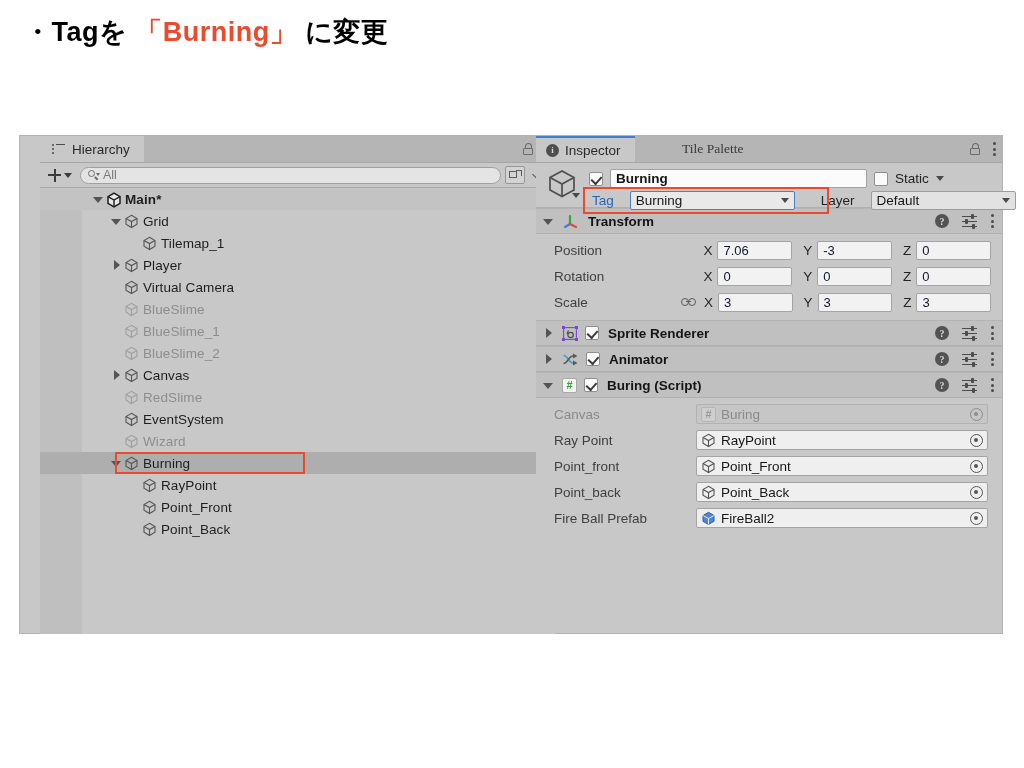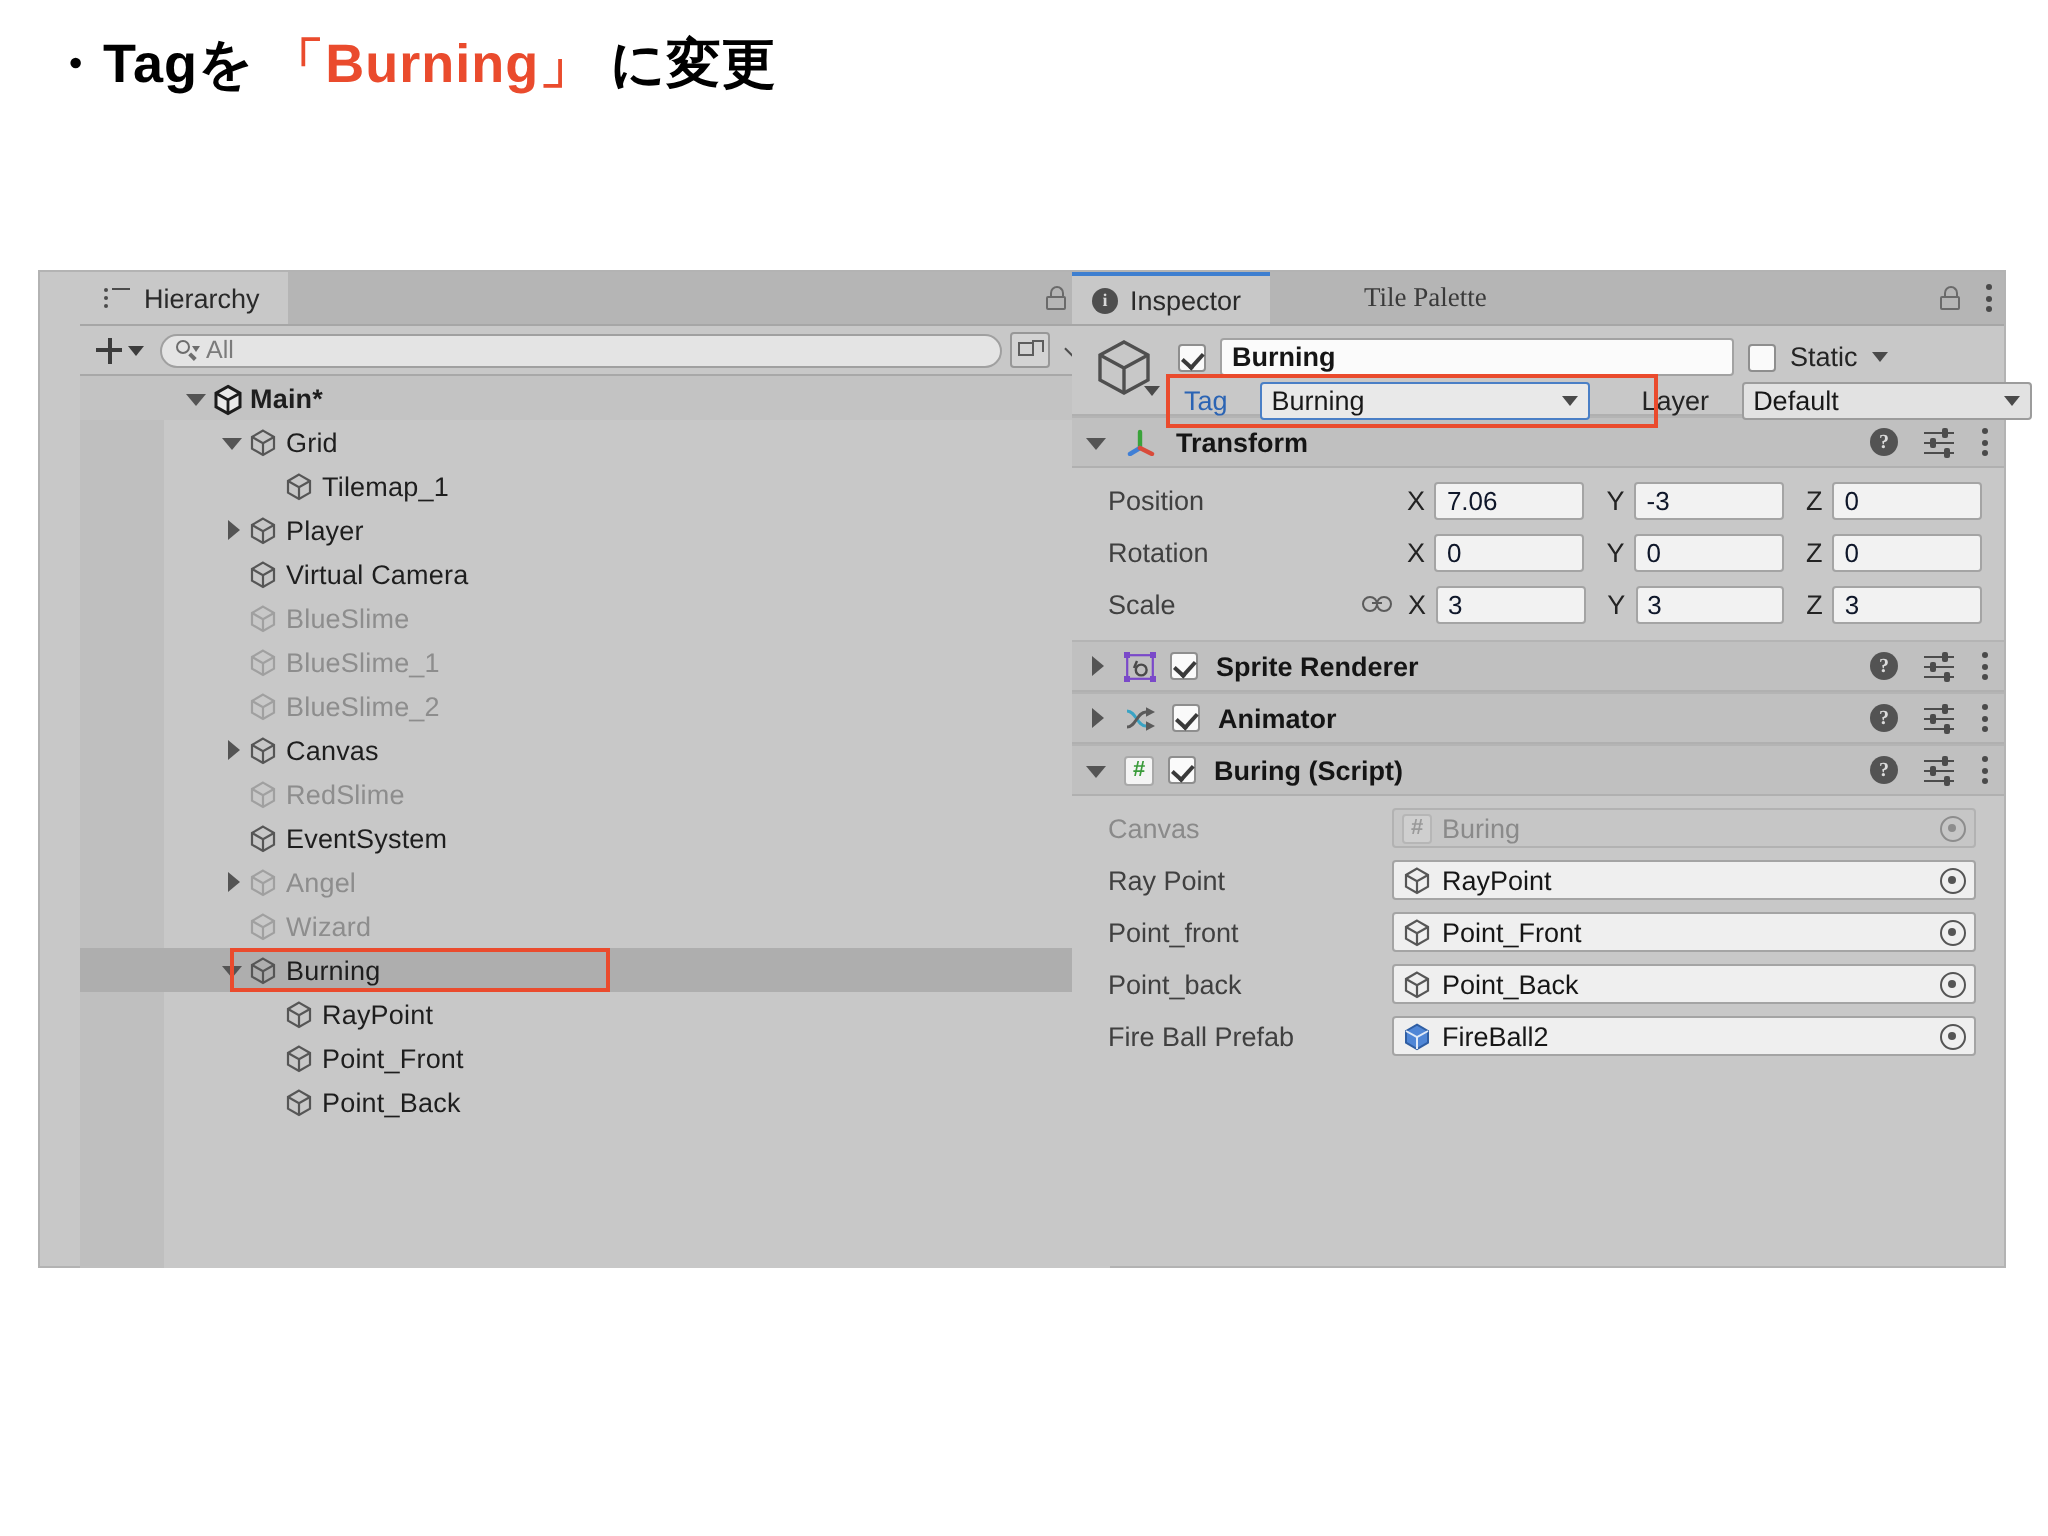--- a/index.html
+++ b/index.html
@@ -362,29 +362,20 @@
             <span style="width: 70px; flex: 0 0 auto;"></span>
             <span class="twist"></span>
             <span class="cube"><svg width="15" height="15" viewBox="0 0 15 15">
                 <path d="M7.5 1.3 L13 4.5 L13 10.3 L7.5 13.5 L2 10.3 L2 4.5 Z" fill="none" stroke="#565656" stroke-width="1.1"></path>
                 <path d="M2 4.5 L7.5 7.6 L13 4.5 M7.5 7.6 L7.5 13.5" fill="none" stroke="#565656" stroke-width="1.1"></path>
               </svg></span>
             <span class="lbl">EventSystem</span>
           </div>
           <div class="row">
             <span style="width: 70px; flex: 0 0 auto;"></span>
-            <span class="twist right"></span>
-            <span class="cube"><svg width="15" height="15" viewBox="0 0 15 15">
-                <path d="M7.5 1.3 L13 4.5 L13 10.3 L7.5 13.5 L2 10.3 L2 4.5 Z" fill="none" stroke="#a0a0a0" stroke-width="1.1"></path>
-                <path d="M2 4.5 L7.5 7.6 L13 4.5 M7.5 7.6 L7.5 13.5" fill="none" stroke="#a0a0a0" stroke-width="1.1"></path>
-              </svg></span>
-            <span class="lbl dim">Angel</span>
-          </div>
-          <div class="row">
-            <span style="width: 70px; flex: 0 0 auto;"></span>
             <span class="twist"></span>
             <span class="cube"><svg width="15" height="15" viewBox="0 0 15 15">
                 <path d="M7.5 1.3 L13 4.5 L13 10.3 L7.5 13.5 L2 10.3 L2 4.5 Z" fill="none" stroke="#a0a0a0" stroke-width="1.1"></path>
                 <path d="M2 4.5 L7.5 7.6 L13 4.5 M7.5 7.6 L7.5 13.5" fill="none" stroke="#a0a0a0" stroke-width="1.1"></path>
               </svg></span>
             <span class="lbl dim">Wizard</span>
           </div>
           <div class="row sel">
             <span style="width: 70px; flex: 0 0 auto;"></span>
             <span class="twist down"></span>

